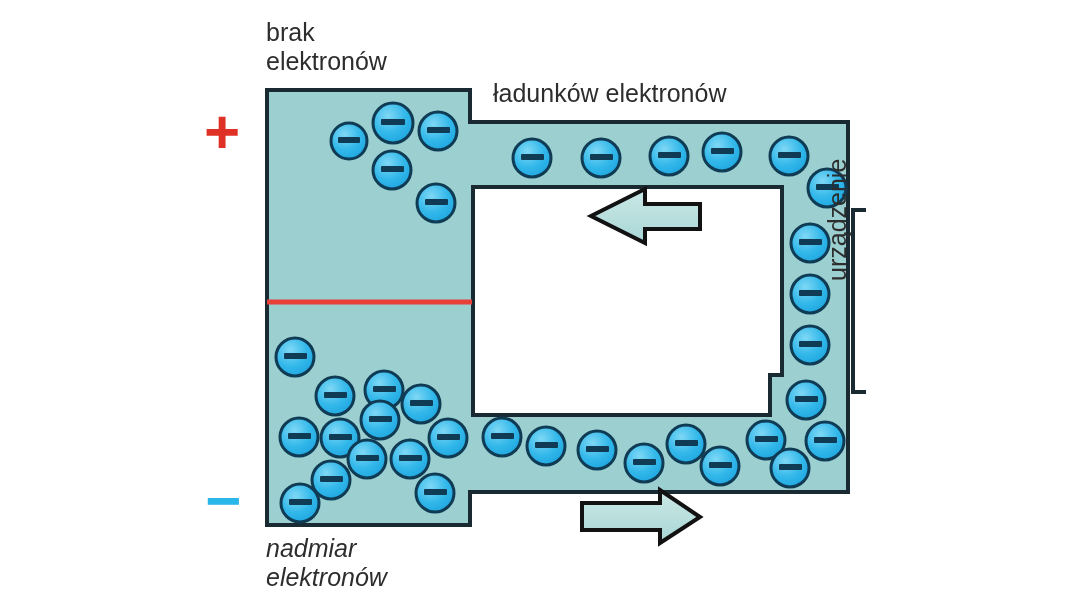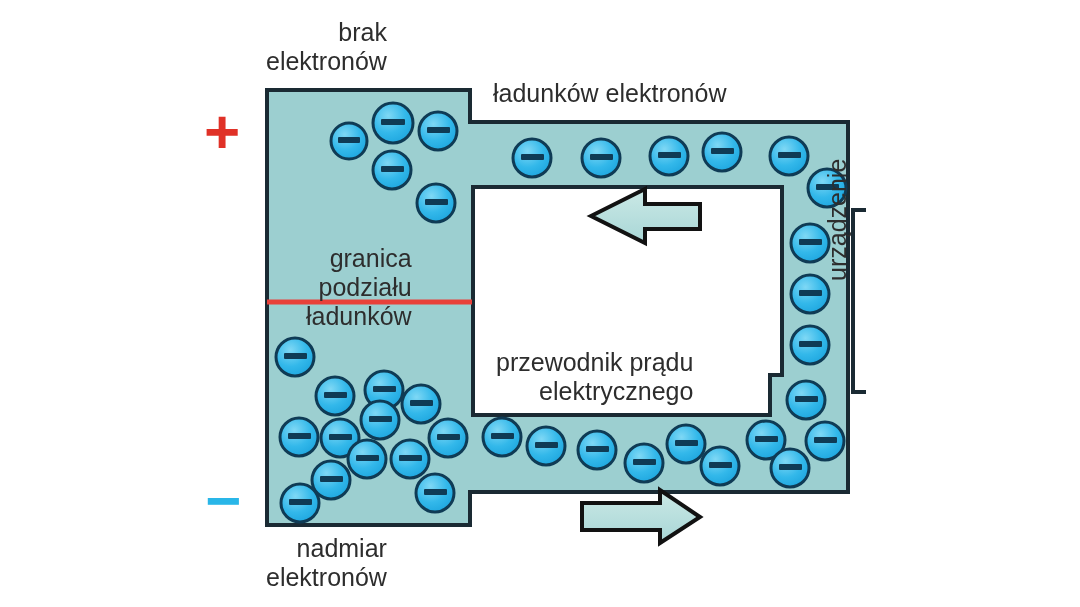--- a/index.html
+++ b/index.html
@@ -26,27 +26,26 @@
     width: 1080px;
     height: 607px;
   }
   .lbl {
     position: absolute;
     color: #2d2d2d;
     font-size: 25px;
     line-height: 29px;
     white-space: pre;
     font-family: "Liberation Sans", sans-serif;
-    text-align: right;
   }
   #label-brak      { left: 266px; top: 18px; }
   #label-strumien  { left: 493px; top: 79px; }
   #label-granica   { left: 306px; top: 244px; }
   #label-przewodnik{ left: 496px; top: 348px; }
-  #label-nadmiar   { left: 266px; top: 534px; }
+  #label-nadmiar   { left: 266px; top: 534px; font-style: italic; }
   #label-urzadzenie{
     left: 823px; top: 225px;
     width: 170px;
     transform: rotate(-90deg);
     transform-origin: 28px 28px;
     text-align: left;
   }
   .sign {
     position: absolute;
     font-weight: bold;
@@ -261,22 +260,17 @@
         </g>
     </g>
   </svg>
 
   <div class="sign" id="sign-plus">+</div>
   <div class="sign" id="sign-minus">−</div>
 
   <div class="lbl" id="label-brak">brak
 elektronów</div>
   <div class="lbl" id="label-strumien">ładunków elektronów</div>
-  <div class="lbl" id="label-granica">granica
-podziału
-ładunków</div>
-  <div class="lbl" id="label-przewodnik">przewodnik prądu
-elektrycznego</div>
   <div class="lbl" id="label-urzadzenie">urządzenie</div>
   <div class="lbl" id="label-nadmiar">nadmiar
 elektronów</div>
 
 </div>
 
 </body></html>

